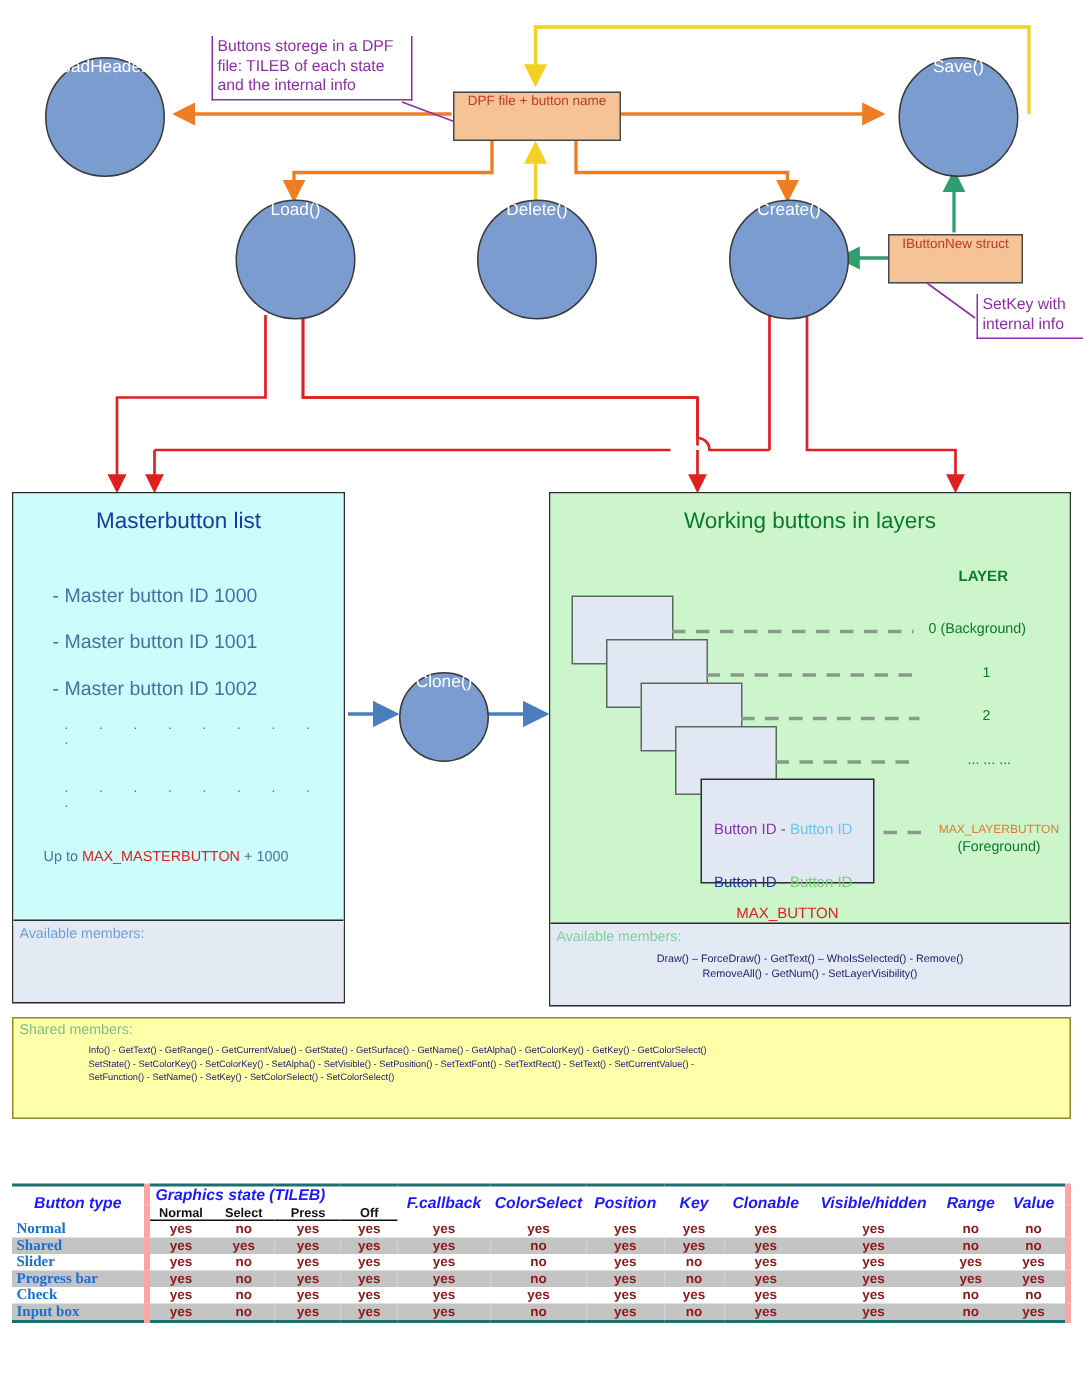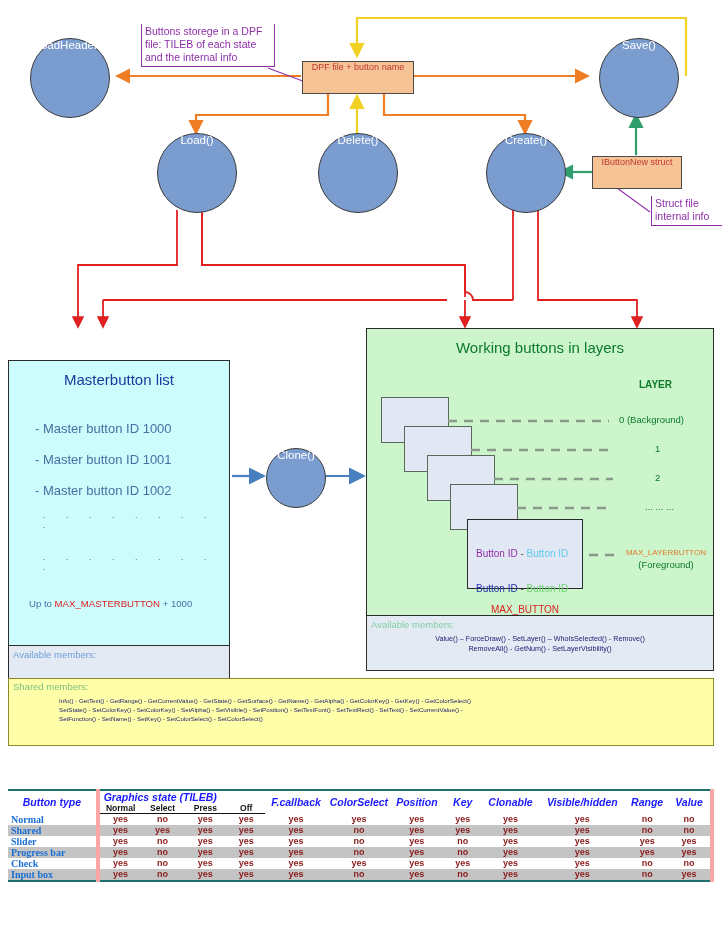--- a/index.html
+++ b/index.html
@@ -154,25 +154,25 @@
     <span>IButtonNew struct</span>
   </div>
 
   <div class="note" style="position:absolute;left:141px;top:24px;width:126px;">
     <span>Buttons storege in a DPF</span><br>
     <span>file: TILEB of each state</span><br>
     <span>and the internal info</span>
   </div>
 
   <div class="note" style="position:absolute;left:651px;top:196px;width:66px;">
-    <span>Struct file</span><br>
+    <span>SetKey with</span><br>
     <span>internal info</span>
   </div>
 
-  <div class="panel" style="left:8px;top:328px;width:222px;height:341px;margin-top:32px;">
+  <div class="panel" style="left:8px;top:328px;width:222px;height:341px;">
     <div class="panel-body" style="height:288px;background:#ccfcfc;">
       <div class="panel-title" style="color:#1a3a9e;padding-top:10px;">Masterbutton list</div>
       <div class="master-list" style="padding-top:33px;">
         <div>- Master button ID 1000</div>
         <div>- Master button ID 1001</div>
         <div>- Master button ID 1002</div>
       </div>
       <div class="dots" style="margin-top:-4px;">. . . . . . . . .</div>
       <div class="dots" style="margin-top:22px;">. . . . . . . . .</div>
       <div style="color:#4a6fa5;font-size:9.6px;padding-left:20px;padding-top:26px;">
@@ -227,21 +227,21 @@
           <span class="c-blue">Button ID</span>
           <span style="color:#555;">-</span>
           <span class="c-green">Button ID</span>
         </div>
         <div class="maxb">MAX_BUTTON</div>
       </div>
     </div>
 
     <div class="panel-foot" style="height:55px;">
       <div class="foot-head" style="color:#7fcf9f;">Available members:</div>
-      <div class="foot-list">Value() – ForceDraw() - SetLayer() – WhoIsSelected() - Remove()</div>
+      <div class="foot-list">Draw() – ForceDraw() - GetText() – WhoIsSelected() - Remove()</div>
       <div class="foot-list" style="padding-top:0;">RemoveAll() - GetNum() - SetLayerVisibility()</div>
     </div>
   </div>
 
   <div id="shared" style="left:8px;top:678px;width:706px;height:68px;">
     <div class="sh-head">Shared members:</div>
     <div class="sh-list">Info() - GetText() - GetRange() - GetCurrentValue()  - GetState() - GetSurface() - GetName() - GetAlpha() - GetColorKey() - GetKey() - GetColorSelect()</div>
     <div class="sh-list" style="padding-top:0;">SetState() - SetColorKey() - SetColorKey() - SetAlpha() - SetVisible() - SetPosition() - SetTextFont() - SetTextRect() - SetText() - SetCurrentValue() -</div>
     <div class="sh-list" style="padding-top:0;">SetFunction() - SetName() - SetKey() - SetColorSelect() - SetColorSelect()</div>
   </div>

